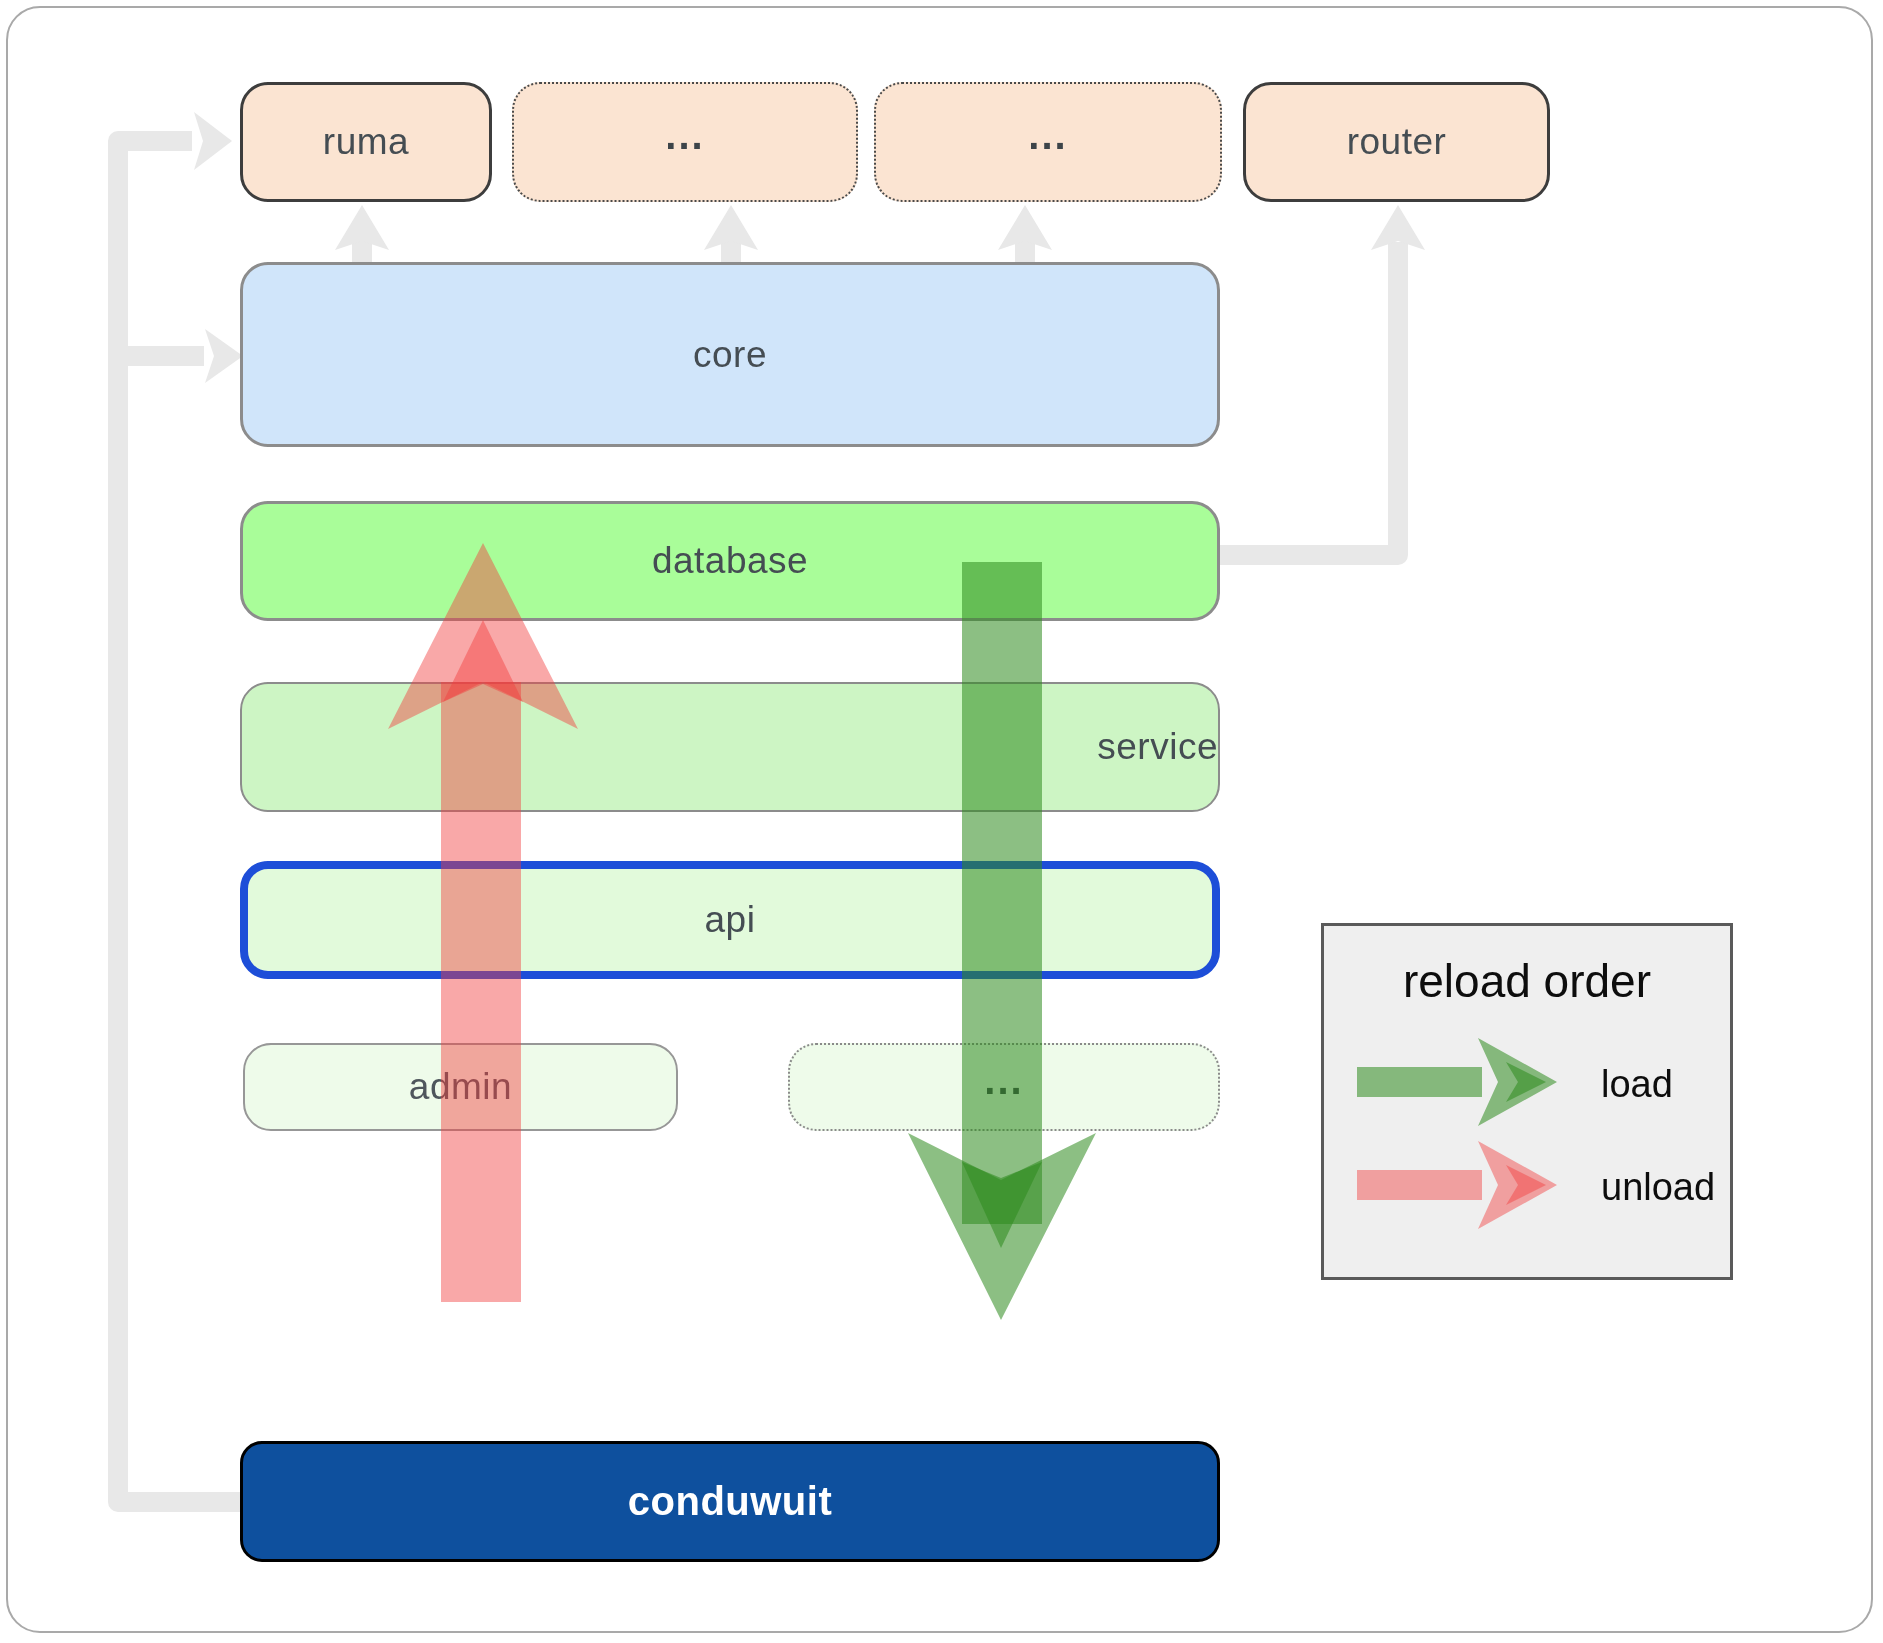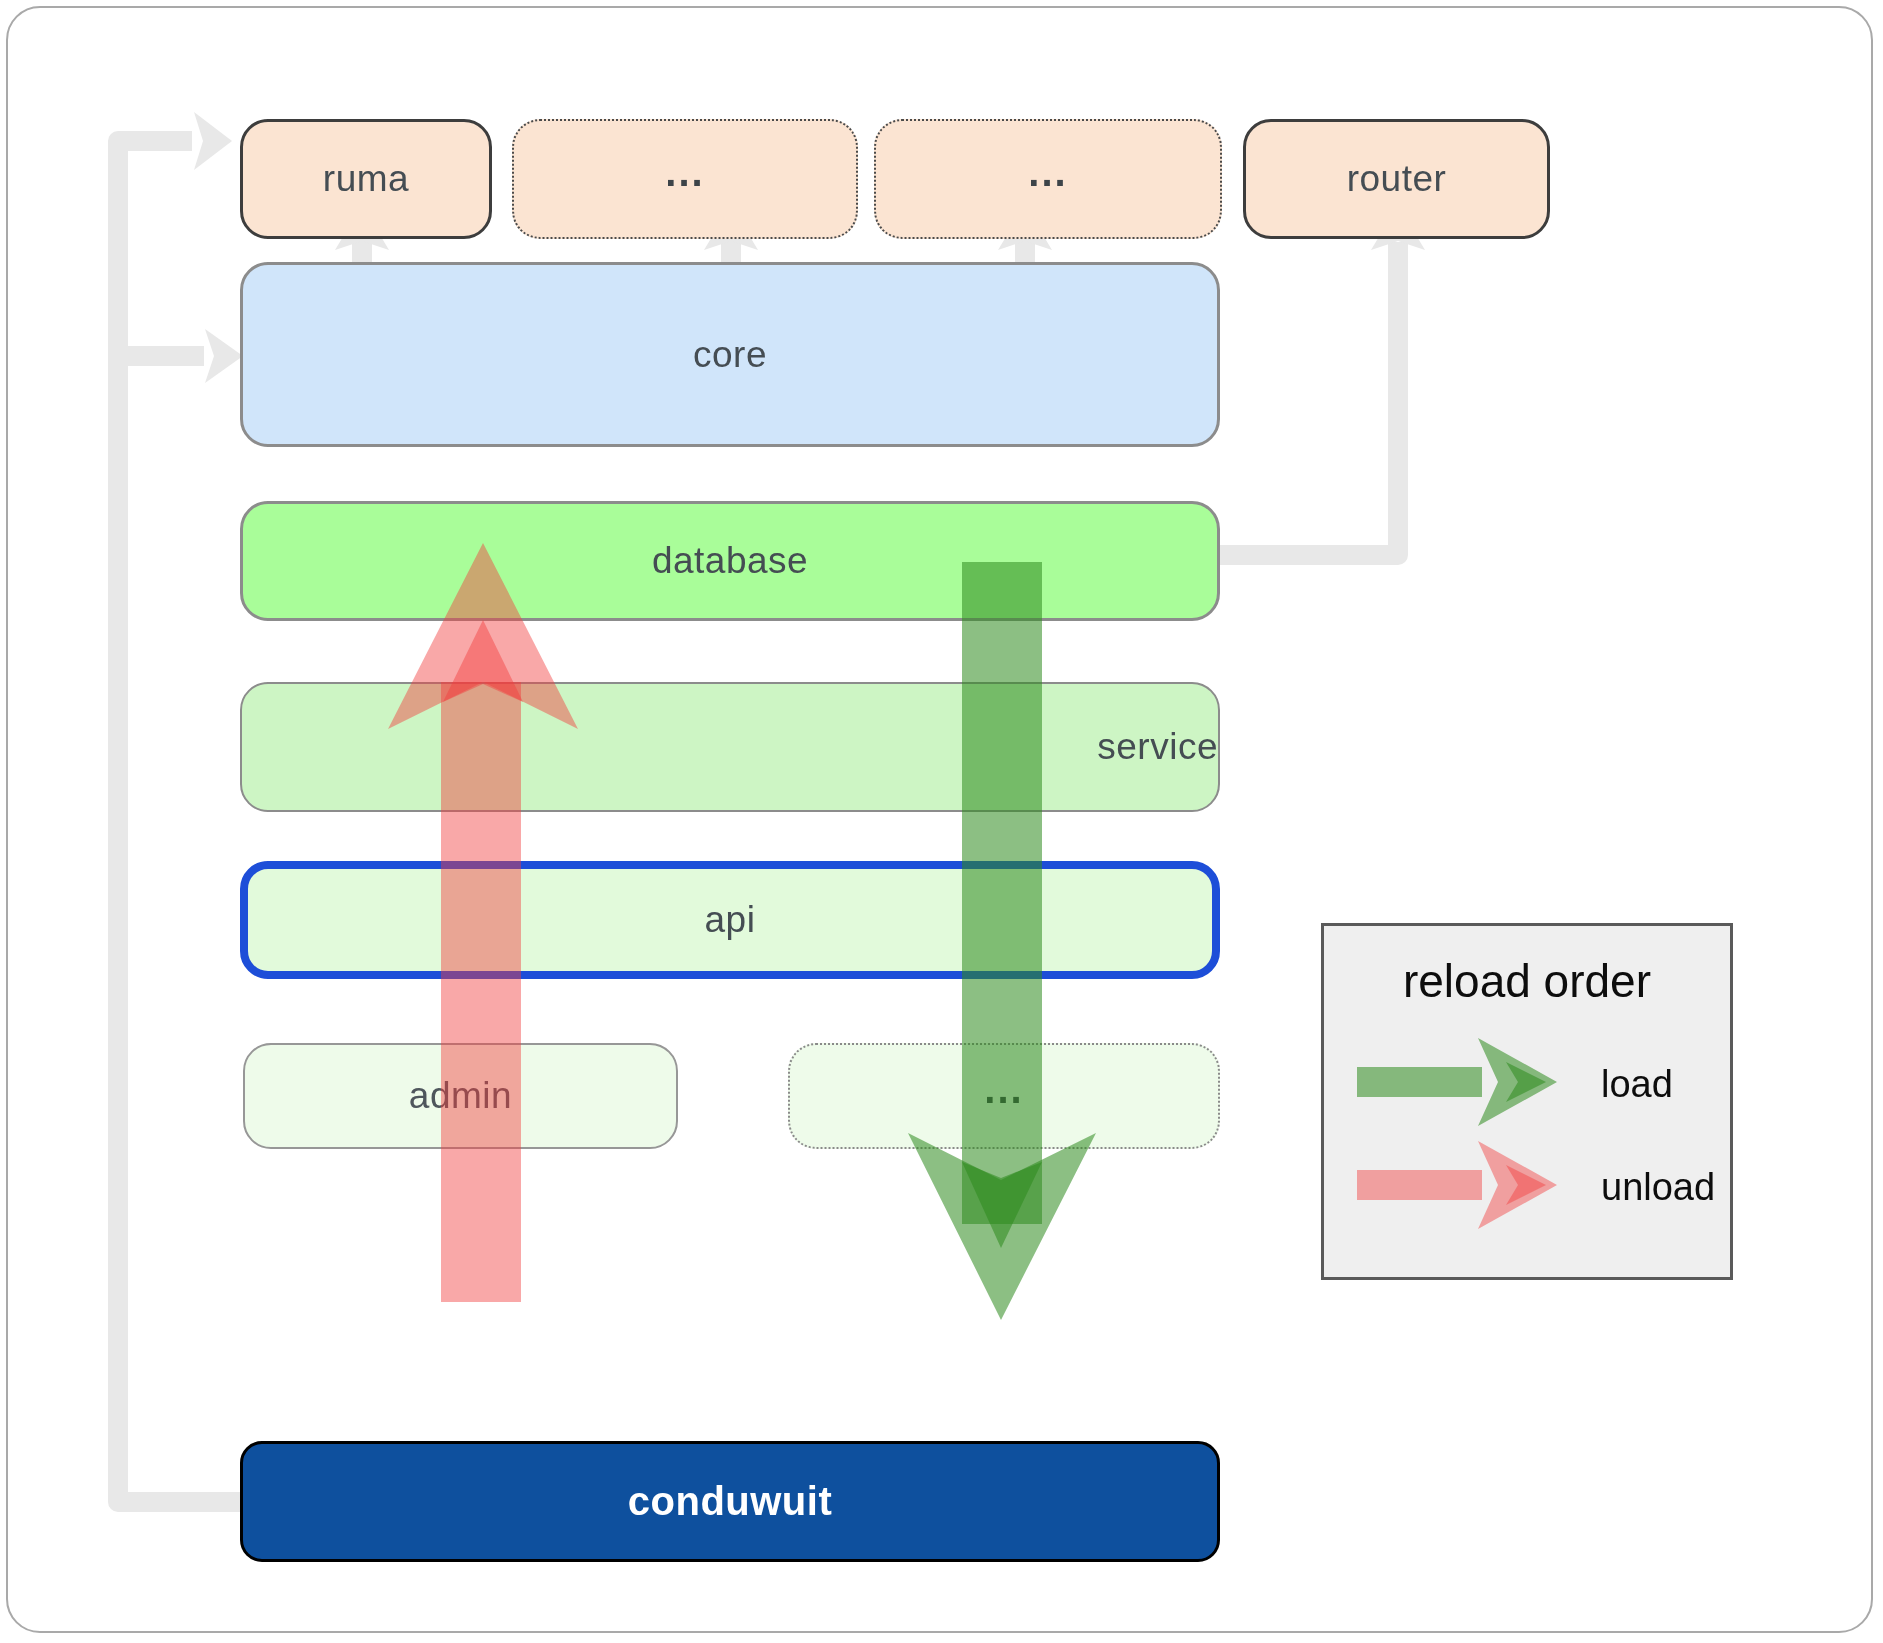--- a/index.html
+++ b/index.html
@@ -13,31 +13,31 @@
   }
   svg.overlay{position:absolute;left:0;top:0;width:1883px;height:1643px;}
   #connect-layer{z-index:1;}
   .box{
     position:absolute;display:flex;align-items:center;justify-content:center;
     box-sizing:border-box;border-radius:28px;z-index:2;
     font-size:37px;font-weight:500;color:#454d53;letter-spacing:.5px;
   }
   #flow-layer{z-index:3;}
   
-  .peach{background:var(--peach);border:3px solid #3d3d3d;margin-top:37px;}
+  .peach{background:var(--peach);border:3px solid #3d3d3d;}
   .peach.dotted{border:2px dotted #4a4a4a;}
   .row-top{top:82px;height:120px;}
   .dots{font-weight:700;font-size:40px;transform:translateY(-16%);letter-spacing:2px;color:#3d4449;}
   
   .stack{left:240px;width:980px;}
   .core{top:262px;height:185px;background:var(--core-blue);border:3px solid #8c8c8c;}
   .database{top:501px;height:120px;background:var(--db-green);border:3px solid #8c8c8c;}
   .service{top:682px;height:130px;background:var(--service-green);border:2px solid #8c8c8c;justify-content:flex-end;}
   .api{top:861px;height:118px;background:var(--api-green);border:8px solid #1d4ed8;}
-  .adminrow{top:1043px;height:106px;background:var(--admin-green);}
+  .adminrow{top:1043px;height:88px;background:var(--admin-green);}
   .admin{left:243px;width:435px;border:2px solid #979797;color:#4e565c;}
   .admin-dots{left:788px;width:432px;border:2px dotted #8a8a8a;}
   .router{top:1222px;height:119px;background:#ffffff;border:2px solid #8a8a8a;}
   .conduwuit{
     top:1441px;height:121px;background:var(--conduwuit-blue);
     border:3px solid #000;border-radius:22px;color:#fff;font-weight:700;font-size:40px;
   }
   
   .legend{
     position:absolute;left:1321px;top:923px;width:412px;height:357px;

